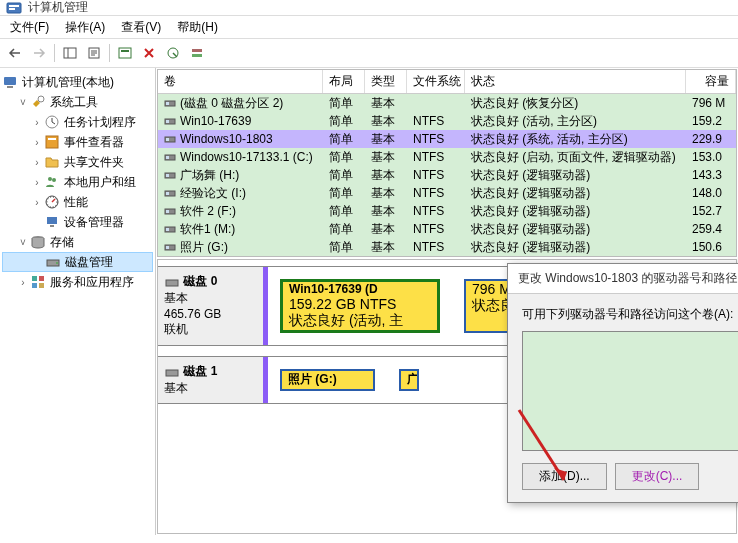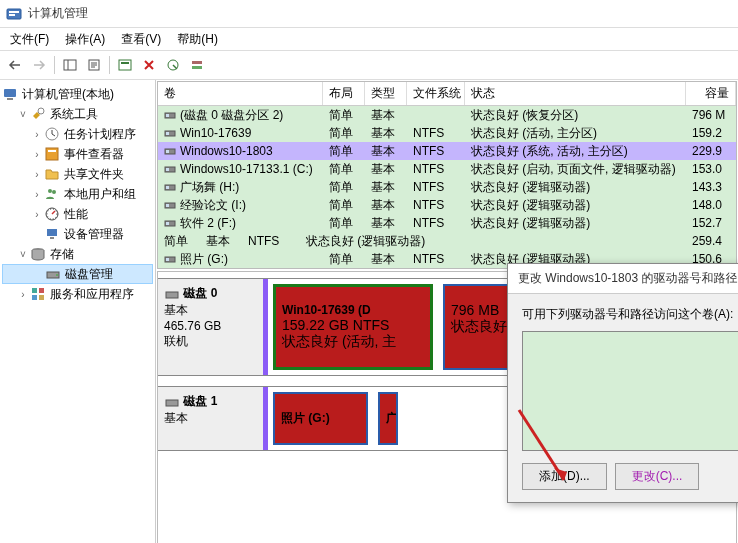--- a/index.html
+++ b/index.html
@@ -1,18 +1,18 @@
 <!DOCTYPE html>
 <html><head>
 <meta charset="utf-8">
 <style>
 * { margin: 0; padding: 0; box-sizing: border-box; font-family: "Microsoft YaHei", "Segoe UI", sans-serif; font-size: 12px; }
 body { background: #fff; width: 738px; height: 543px; overflow: hidden; position: relative; }
 
-.titlebar { height: 28px; display: flex; align-items: center; padding: 0 6px; background: #fff; border-bottom: 1px solid #ddd; }
+.titlebar { height: 16px; display: flex; align-items: center; padding: 0 6px; background: #fff; border-bottom: 1px solid #ddd; }
 .titlebar .icon { width: 16px; height: 16px; margin-right: 6px; }
 .titlebar .title { color: #333; }
 
 .menubar { height: 22px; display: flex; align-items: center; padding: 0 2px; }
 .menubar .menu-item { padding: 2px 8px; cursor: default; }
 
 .toolbar { height: 30px; display: flex; align-items: center; padding: 0 4px; border-top: 1px solid #ddd; border-bottom: 1px solid #ddd; gap: 2px; background: #fff; }
 .toolbar .tbtn { width: 22px; height: 22px; display: flex; align-items: center; justify-content: center; border: 1px solid transparent; }
 .toolbar .sep { width: 1px; height: 18px; background: #ccc; margin: 0 2px; }
 
@@ -44,21 +44,21 @@
 .col-fs { width: 58px; }
 .col-status { width: 216px; flex: 1; }
 .col-cap { width: 50px; text-align: right; }
 
 .disk-graphic { flex: 1; overflow: auto; border: 1px solid #bbb; margin: 1px; background: #fff; padding-top: 6px; }
 .disk-row { display: flex; border-top: 1px solid #888; border-bottom: 1px solid #888; margin-bottom: 10px; }
 .disk-info { width: 110px; border-right: 5px solid #8b5cf6; padding: 6px; background: #eee; }
 .disk-info .dicon { width: 16px; height: 16px; display: inline-block; vertical-align: middle; }
 .disk-info .dname { font-weight: bold; display: inline; }
 .disk-parts { flex: 1; display: flex; }
-.part-box { border: 2px solid #2a5caa; padding: 16px 6px; background: #b91c1c; margin: 5px; overflow: hidden; }
+.part-box { border: 2px solid #2a5caa; padding: 0 6px; background: #fde047; margin: 12px; overflow: hidden; }
 .part-box.sel { border: 3px solid #1a7a1a; }
 .part-box .pname { font-weight: bold; white-space: nowrap; }
 .part-box .pinfo { white-space: nowrap; font-size: 14px; }
 
 .dialog { position: absolute; top: 263px; left: 507px; width: 300px; background: #f0f0f0; border: 1px solid #888; box-shadow: 2px 2px 8px rgba(0,0,0,0.3); }
 .dialog-title { background: #fff; padding: 6px 10px; border-bottom: 1px solid #ccc; color: #333; }
 .dialog-body { padding: 12px 14px; }
 .dialog-text { margin-bottom: 8px; }
 .dialog-list { border: 1px solid #888; background: #d6eed6; height: 120px; margin-bottom: 12px; }
 .dialog-buttons { display: flex; gap: 8px; }
@@ -377,20 +377,29 @@
               </span>
               <span>软件 2 (F:)</span>
             </div>
             <div class="vl-cell col-layout">简单</div>
             <div class="vl-cell col-type">基本</div>
             <div class="vl-cell col-fs">NTFS</div>
             <div class="vl-cell col-status">状态良好 (逻辑驱动器)</div>
             <div class="vl-cell col-cap">152.7</div>
           </div>
           <div class="vl-row">
+            <div class="vl-cell col-name">
+              <span class="vol-icon">
+                <svg width="12" height="12" viewBox="0 0 12 12">
+                  <rect x="1" y="4" width="10" height="5" fill="#888" stroke="#555"></rect>
+                  <rect x="2" y="5" width="3" height="3" fill="#cde"></rect>
+                </svg>
+              </span>
+              <span>软件1 (M:)</span>
+            </div>
             <div class="vl-cell col-layout">简单</div>
             <div class="vl-cell col-type">基本</div>
             <div class="vl-cell col-fs">NTFS</div>
             <div class="vl-cell col-status">状态良好 (逻辑驱动器)</div>
             <div class="vl-cell col-cap">259.4</div>
           </div>
           <div class="vl-row">
             <div class="vl-cell col-name">
               <span class="vol-icon">
                 <svg width="12" height="12" viewBox="0 0 12 12">

